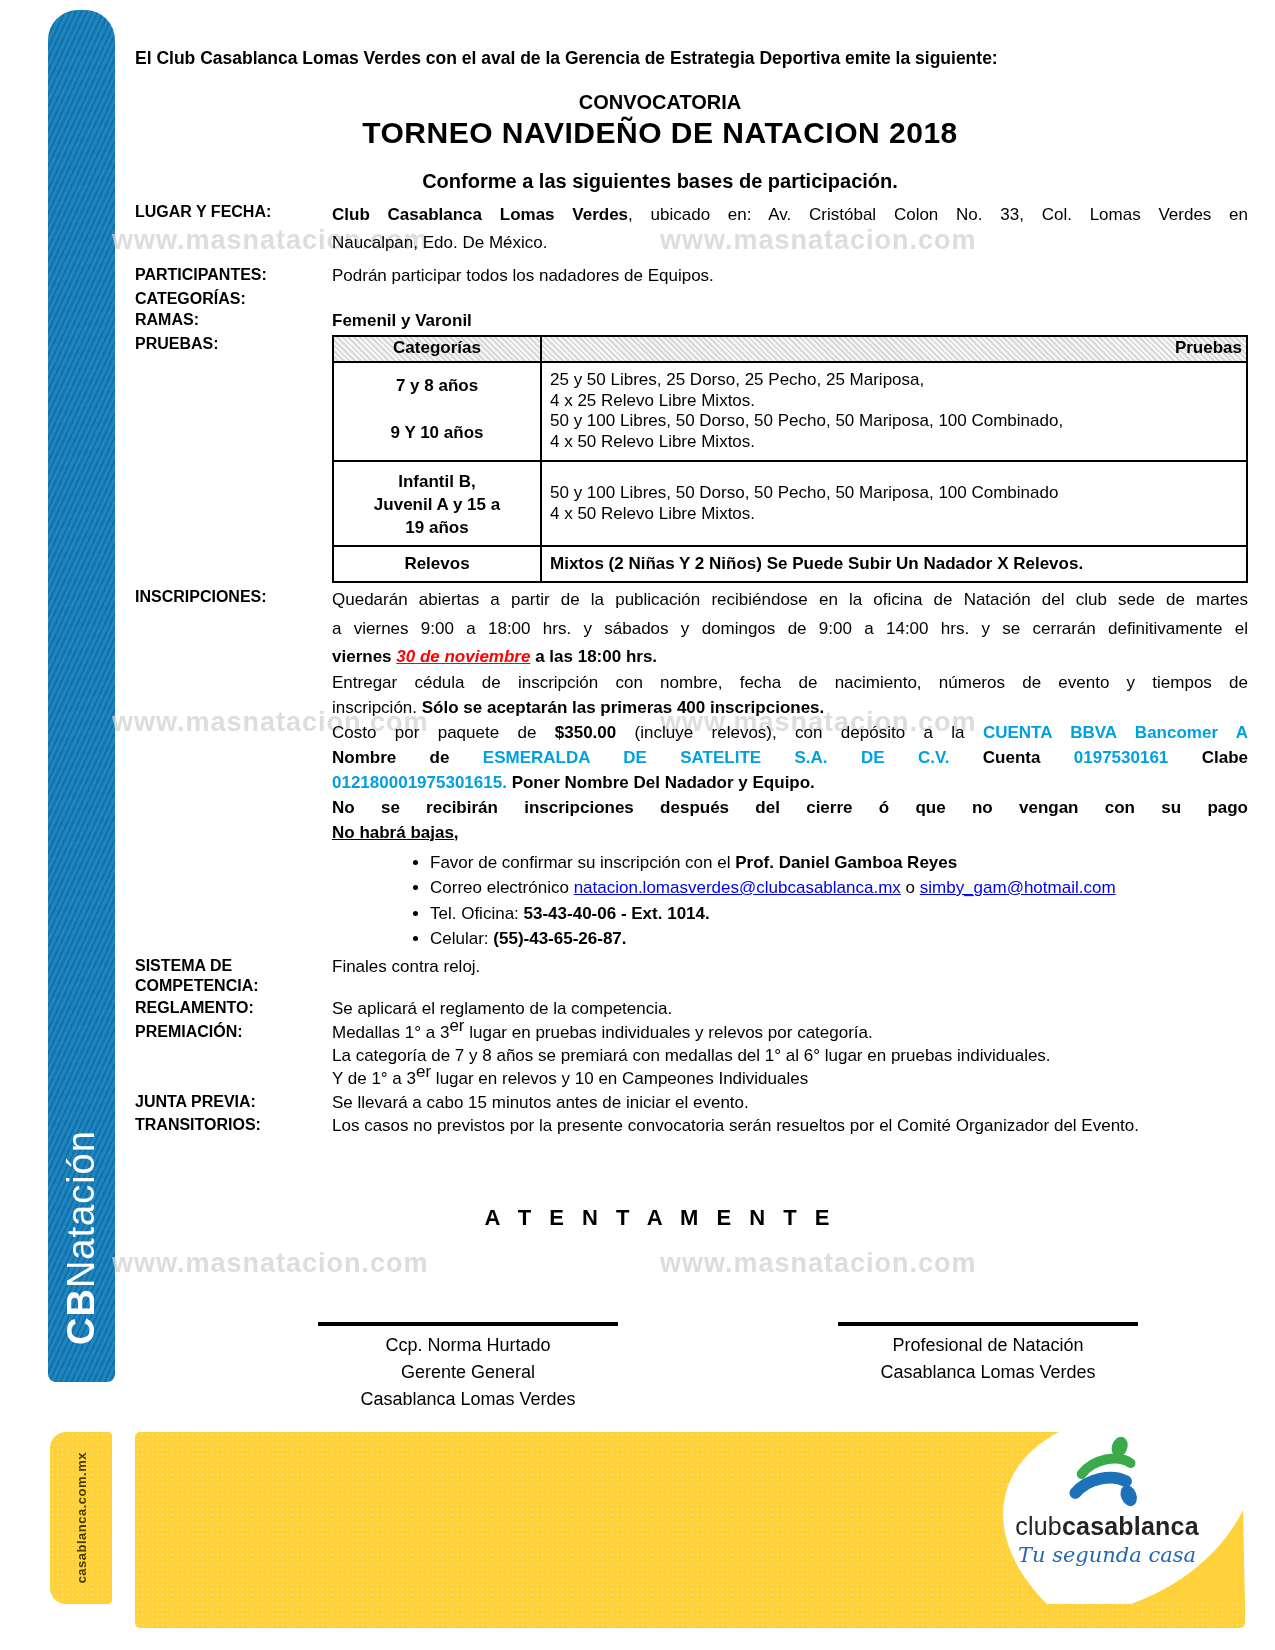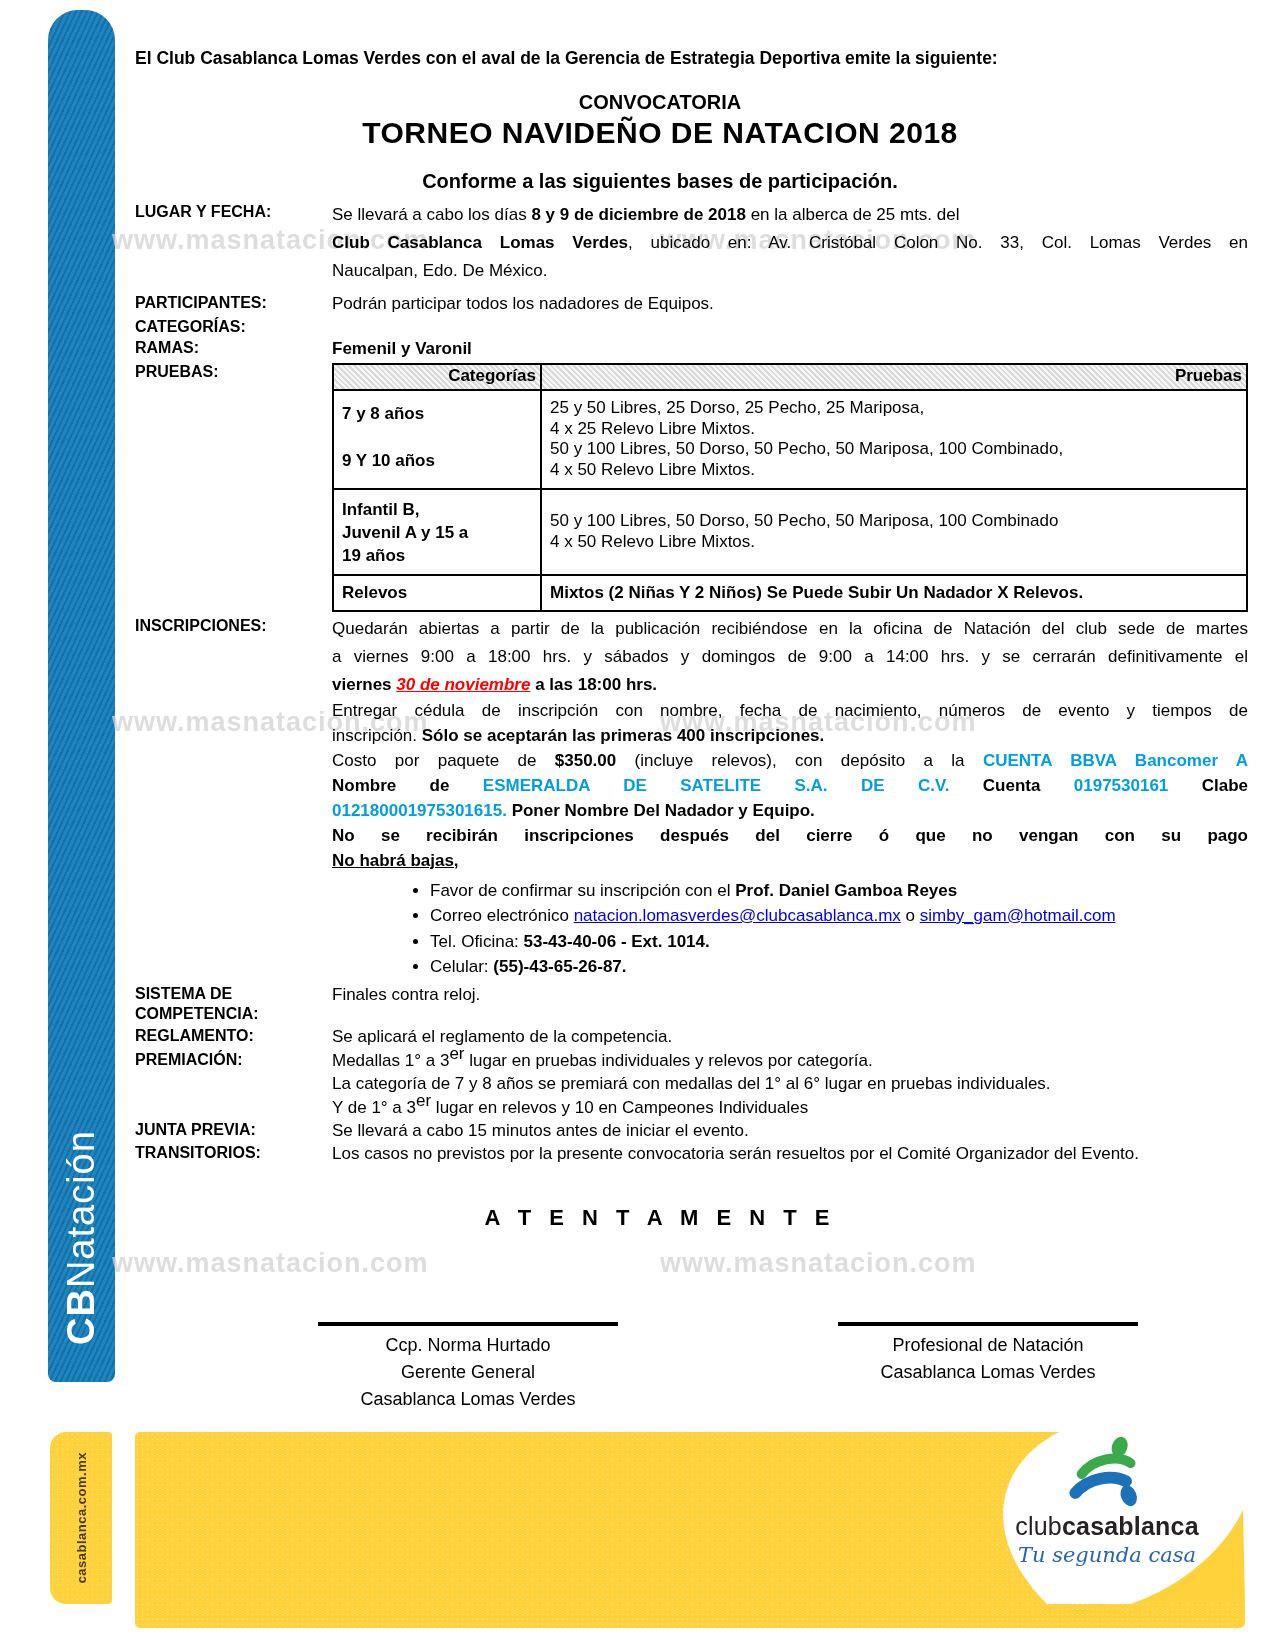--- a/index.html
+++ b/index.html
@@ -40,21 +40,21 @@
   .lnk{color:#0000ee;text-decoration:underline;}
   .sup{font-size:17px;vertical-align:super;line-height:0;}
   .sp8{height:7px;}
   .sp4{height:3px;}
   
   table.ptable{border-collapse:collapse;width:916px;margin:2px 0 3px 0;}
   .ptable th,.ptable td{border:2.5px solid #000;font-size:17px;vertical-align:top;padding:7px 8px;}
   .ptable th{height:22px;text-align:right;font-weight:bold;padding:1px 4px;
      background-color:#d9d9d9;
      background-image:repeating-linear-gradient(45deg,rgba(255,255,255,.8) 0 2px,transparent 2px 4px);}
-  .ptable .catcol{width:190px;font-weight:bold;}
+  .ptable .catcol{width:190px;text-align:center;font-weight:bold;}
   .ptable .pln{line-height:1.22;}
   .cat1{margin-top:6px;line-height:1.2;}
   .cat2{margin-top:27px;line-height:1.2;}
   .catB{line-height:1.25;margin-top:2px;}
   .rowbold td{font-weight:bold;}
   
   ul.blts{margin:4px 0 0 0;padding-left:98px;}
   ul.blts li{line-height:1.5;}
   
   .atent{position:absolute;left:135px;top:1205px;width:1050px;text-align:center;
@@ -105,21 +105,20 @@
       <div class="h-conv">CONVOCATORIA</div>
       <div class="h-title">TORNEO NAVIDEÑO DE NATACION 2018</div>
       <div class="h-sub">Conforme a las siguientes bases de participación.</div>
     </div>
 
     <div class="secs">
 
       <div class="row lh17">
         <div class="lbl">LUGAR Y FECHA:</div>
         <div class="val">
-          <div class="ln"><span>Se llevará a cabo los días </span><span class="b">8 y 9 de diciembre de 2018</span><span> en la alberca de 25 mts. del</span></div>
           <div class="ln jline"><span class="b">Club Casablanca Lomas Verdes</span><span>, ubicado en: Av. Cristóbal Colon No. 33, Col. Lomas Verdes en</span></div>
           <div class="ln">Naucalpan, Edo. De México.</div>
         </div>
       </div>
       <div class="sp8"></div>
 
       <div class="row">
         <div class="lbl">PARTICIPANTES:</div>
         <div class="val">
             <div class="ln">Podrán participar todos los nadadores de Equipos.</div>

